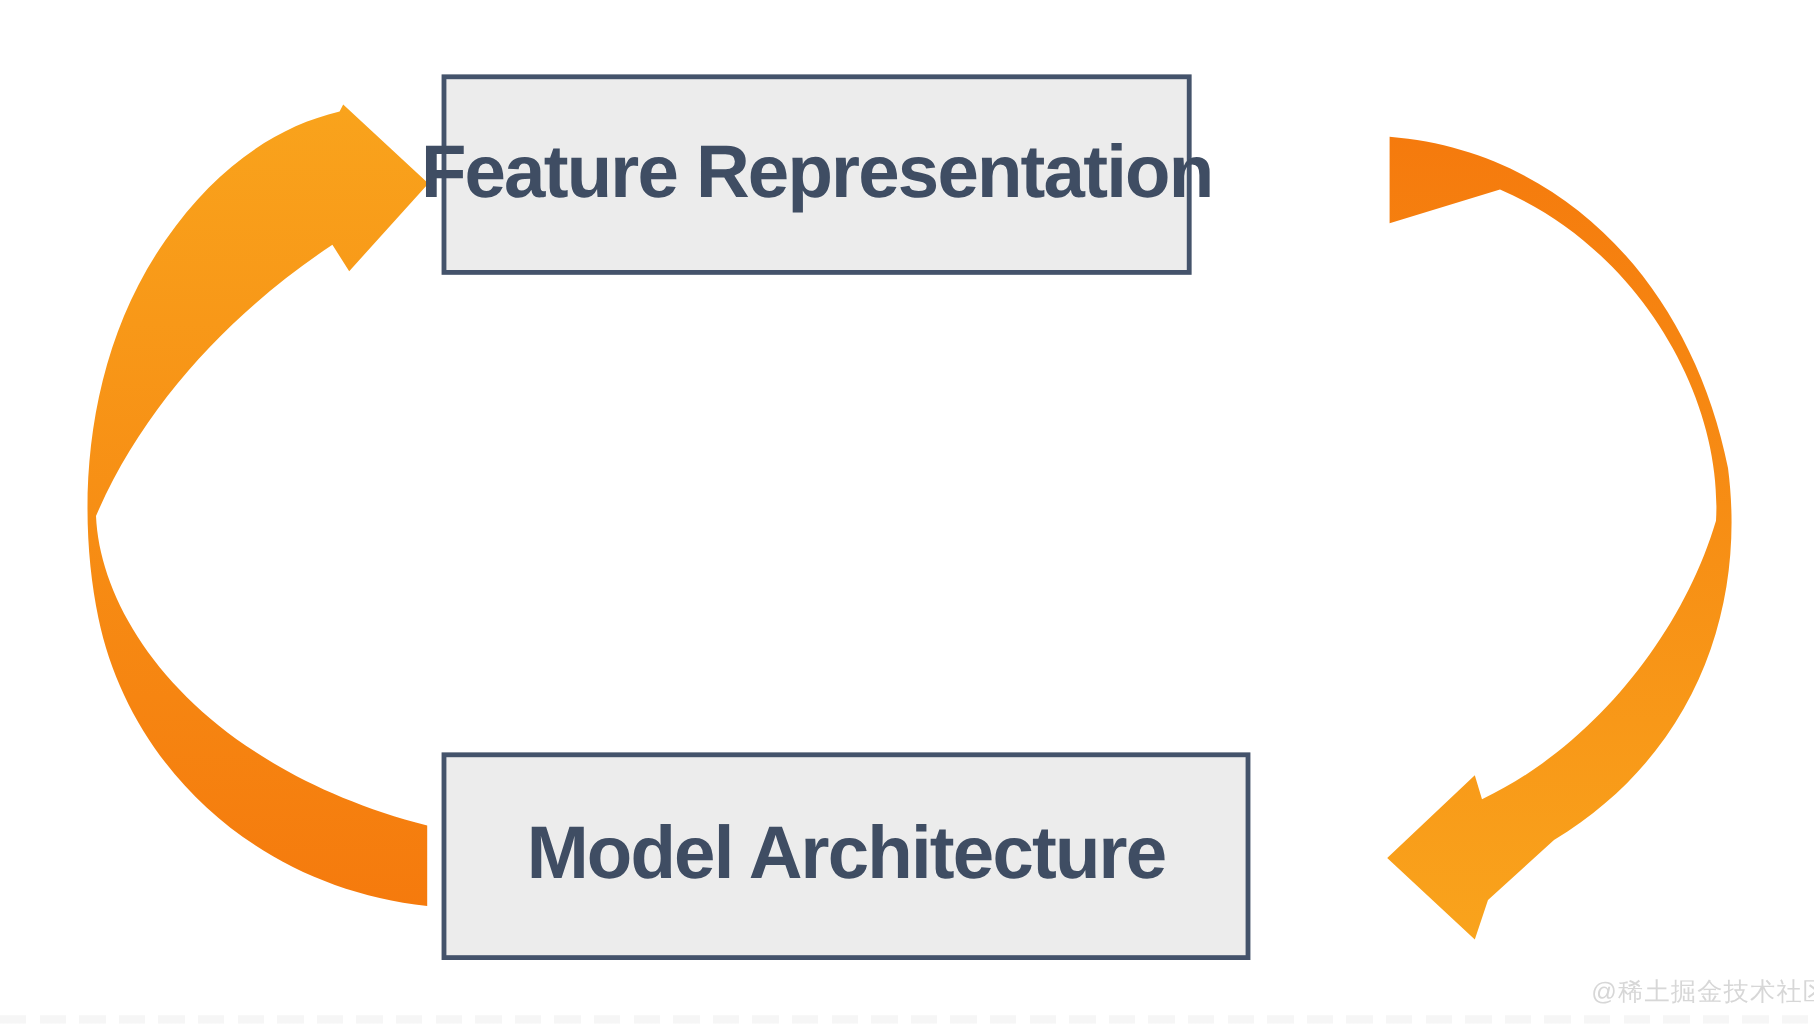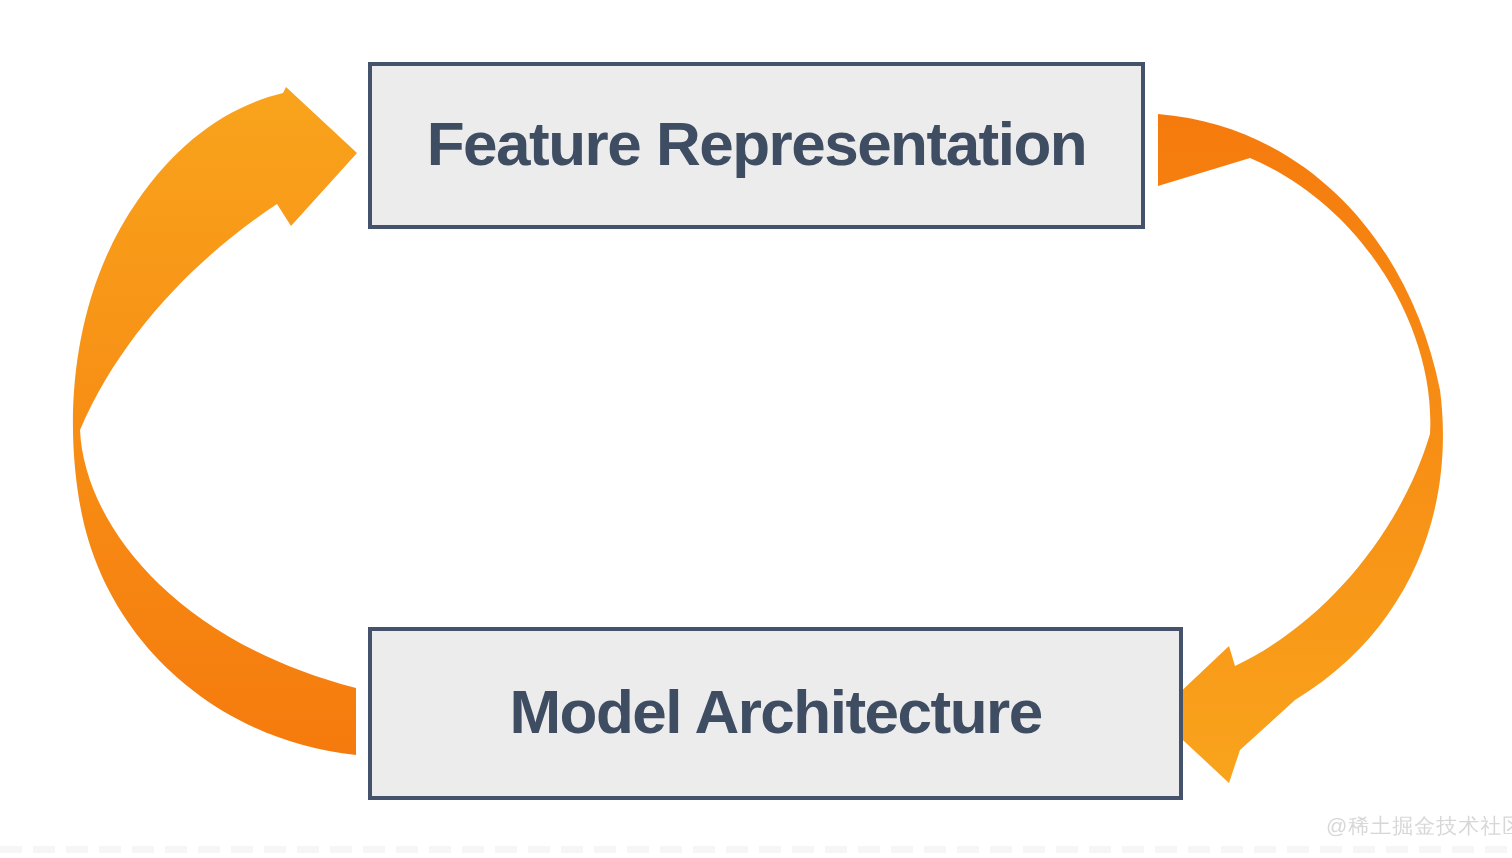--- a/index.html
+++ b/index.html
@@ -39,27 +39,27 @@
     font-weight: 700;
     letter-spacing: -1.5px;
     color: var(--text-color, #3F4D63);
     white-space: nowrap;
     line-height: 1;
     transform: translateY(-2px);
   }
   .node-feature {
     left: 368px;
     top: 62px;
-    width: 777px;
+    width: 625px;
     height: 167px;
   }
   .node-model {
     left: 368px;
     top: 627px;
-    width: 815px;
+    width: 674px;
     height: 173px;
   }
   .watermark {
     position: absolute;
     left: 1326px;
     top: 812px;
     font-size: 21px;
     color: var(--watermark-color, #D7D7D7);
     letter-spacing: 1px;
     white-space: nowrap;

